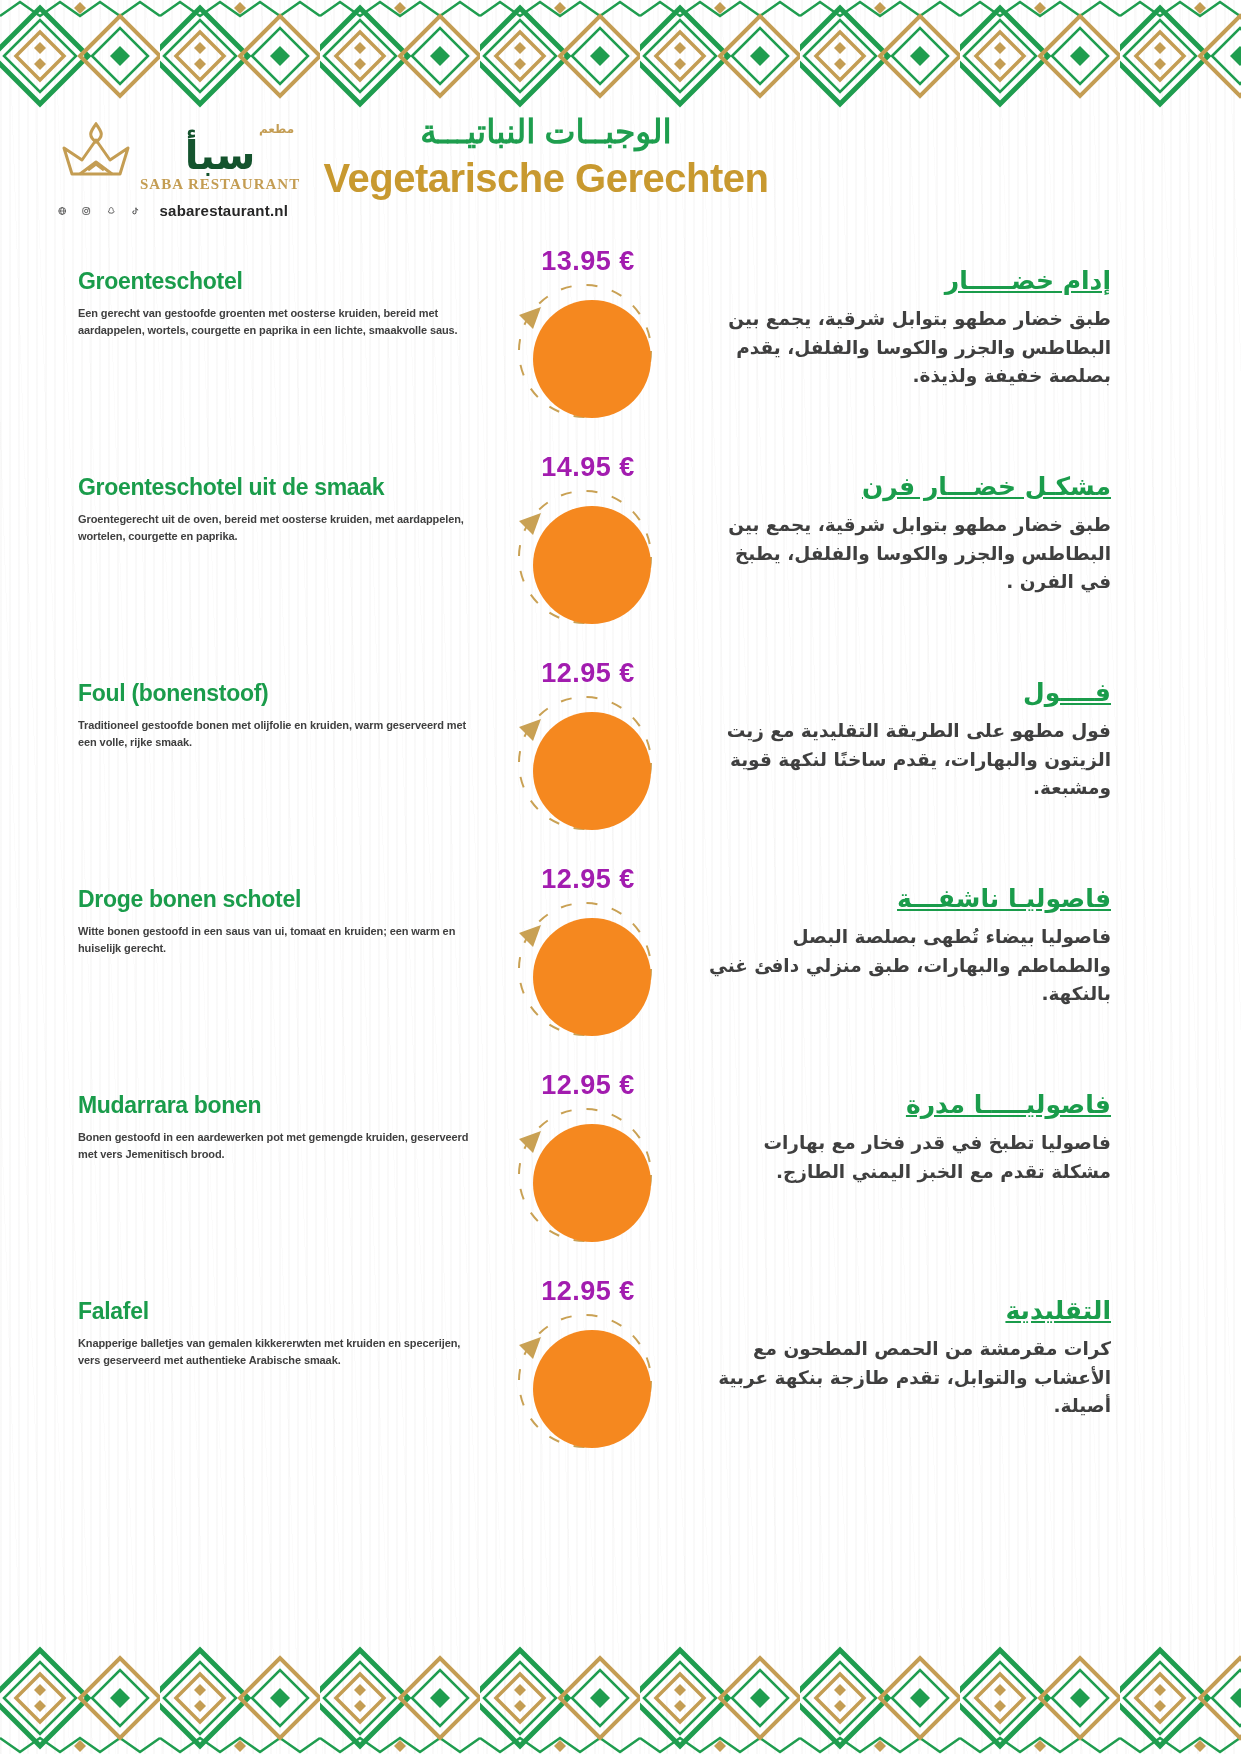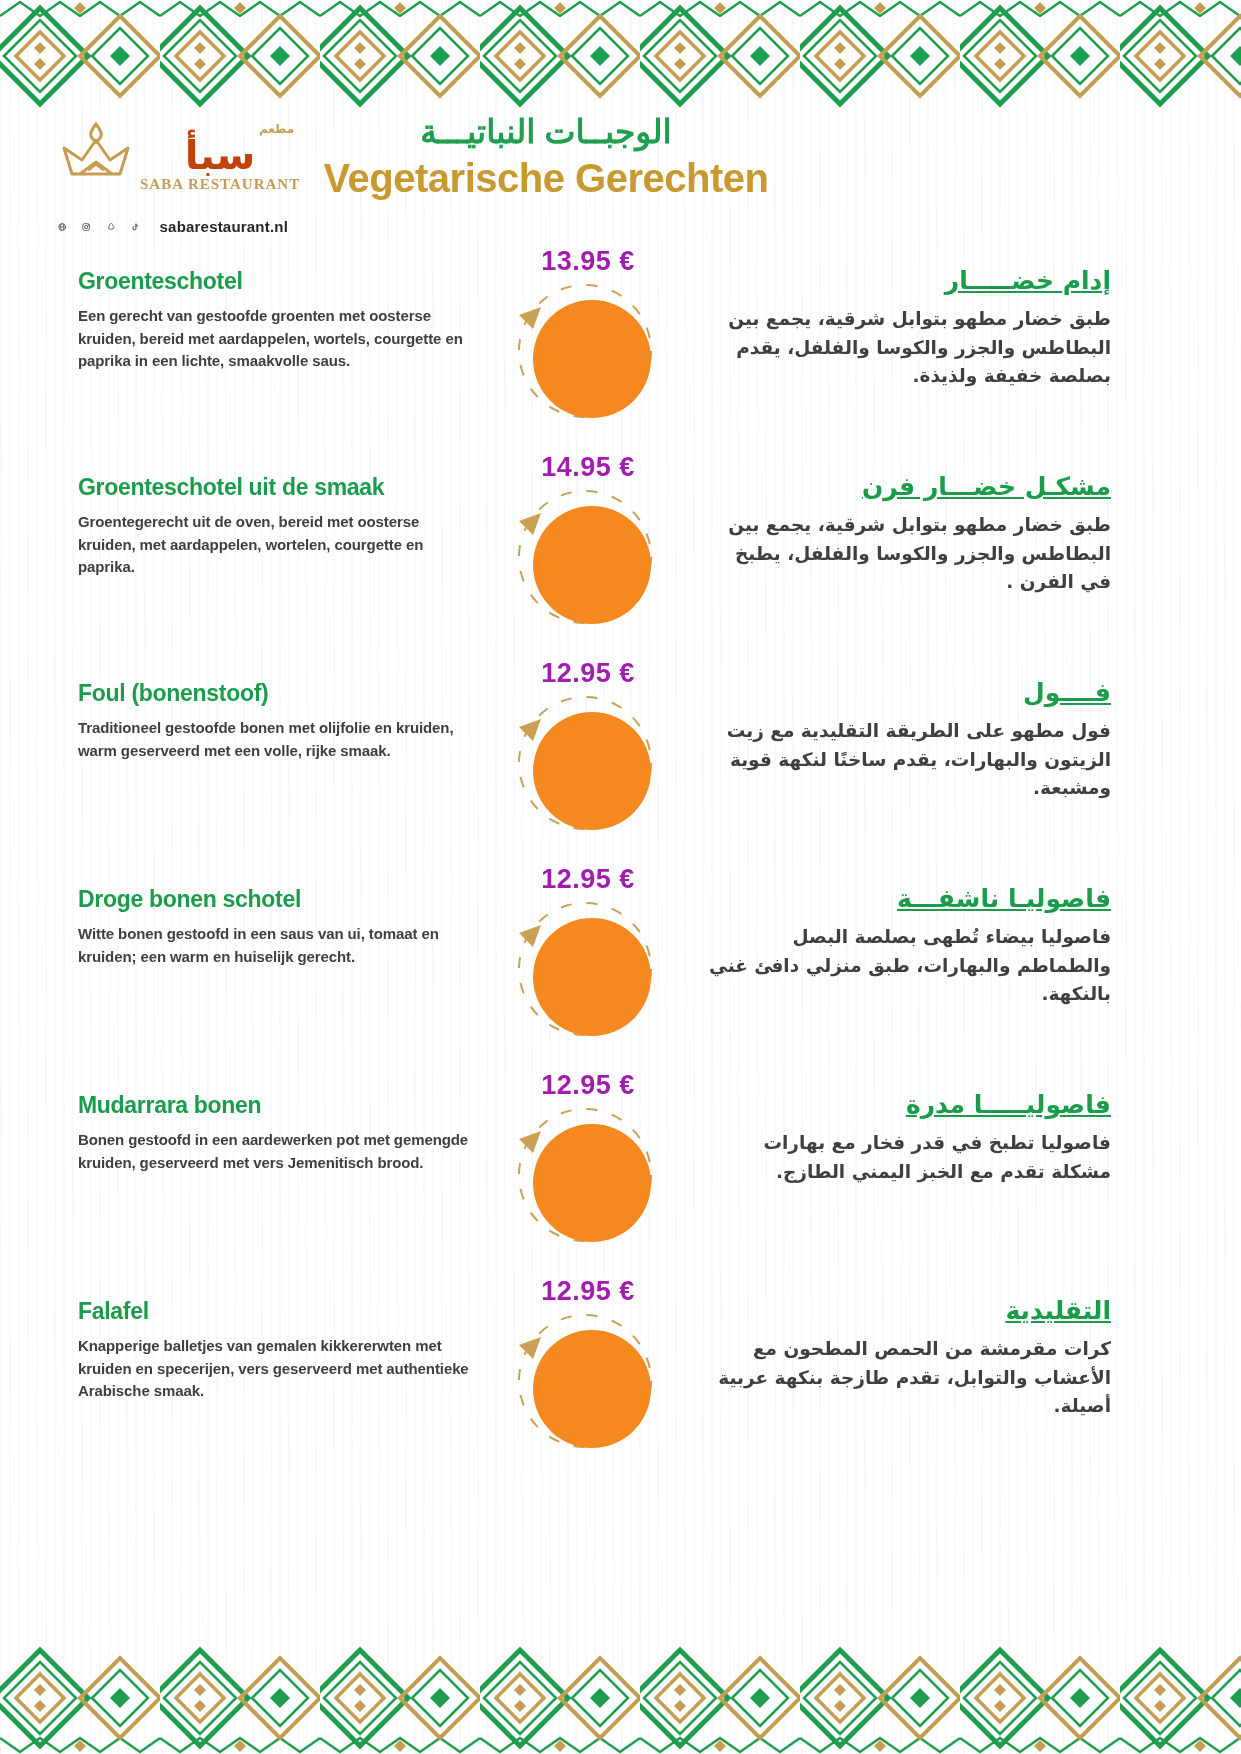--- a/index.html
+++ b/index.html
@@ -21,39 +21,39 @@
   .band{position:absolute;left:0;width:100%;height:112px;z-index:2;}
   .band-top{top:0;}
   .band-bottom{bottom:0;transform:scaleY(-1);}
   
   .header{position:absolute;top:108px;left:0;width:100%;height:135px;z-index:1;}
   .logo{position:absolute;left:58px;top:14px;width:230px;}
   .logo-row{display:flex;align-items:flex-start;}
   .crown{width:76px;height:62px;flex:0 0 auto;}
   .calligraphy-wrap{margin-left:6px;text-align:center;}
   .logo-ar-small{font-family:"DejaVu Sans", sans-serif;color:#C49D53;font-size:12px;font-weight:bold;display:block;text-align:right;margin-right:6px;}
-  .logo-ar{font-family:"DejaVu Sans", sans-serif;color:#c2410c;font-size:40px;font-weight:bold;line-height:0.95;display:block;}
+  .logo-ar{font-family:"DejaVu Sans", sans-serif;color:#14532d;font-size:40px;font-weight:bold;line-height:0.95;display:block;}
   .logo-en{font-family:"Liberation Serif", serif;color:#C49D53;font-size:15px;font-weight:bold;letter-spacing:1px;white-space:nowrap;display:block;margin-top:2px;}
-  .social-row{display:flex;align-items:center;margin-top:25px;gap:16px;}
+  .social-row{display:flex;align-items:center;margin-top:9px;gap:16px;}
   .social-row svg{width:14px;height:14px;}
   .site{font-size:15px;font-weight:bold;color:#262626;margin-left:4px;letter-spacing:0.2px;}
   .title-block{position:absolute;left:320px;top:6px;width:452px;text-align:center;}
   .title-ar{font-family:Liberation Sans, sans-serif;direction:rtl;color:#1E9E4E;font-size:33px;font-weight:bold;line-height:1.1;}
   .title-nl{color:#C8992F;font-size:40px;font-weight:bold;letter-spacing:-0.5px;margin-top:6px;}
   
   .menu{position:absolute;top:238px;left:0;width:100%;z-index:1;}
   .row{
     display:grid;
     grid-template-columns:395px 230px 1fr;
     padding:0 130px 0 78px;
     height:206px;
   }
   .col-nl{padding-top:30px;}
   .name-nl{margin:0;color:#1A9C4B;font-size:23px;font-weight:bold;letter-spacing:-0.3px;}
-  .desc-nl{margin:10px 0 0 0;color:#3F3F3F;font-size:15px;font-weight:bold;line-height:1.5;letter-spacing:-0.1px;}
+  .desc-nl{margin:10px 0 0 0;color:#3F3F3F;font-size:11px;font-weight:bold;line-height:1.5;letter-spacing:-0.1px;}
   .col-mid{display:flex;flex-direction:column;align-items:center;}
   .price{color:#a21caf;font-size:27px;font-weight:bold;margin-top:8px;letter-spacing:0.5px;}
   .photo-wrap{width:150px;height:150px;margin-top:2px;position:relative;}
   .col-ar{direction:rtl;text-align:right;padding-top:28px;font-family:"DejaVu Sans", sans-serif;}
   .name-ar{margin:0;color:#1A9C4B;font-size:25px;font-weight:bold;text-decoration:underline;}
   .desc-ar{margin:10px 0 0 0;color:#3F3F3F;font-size:18.5px;font-weight:600;line-height:1.55;}
   a{text-decoration:none;color:inherit;}
 </style>
 </head>
 <body>

